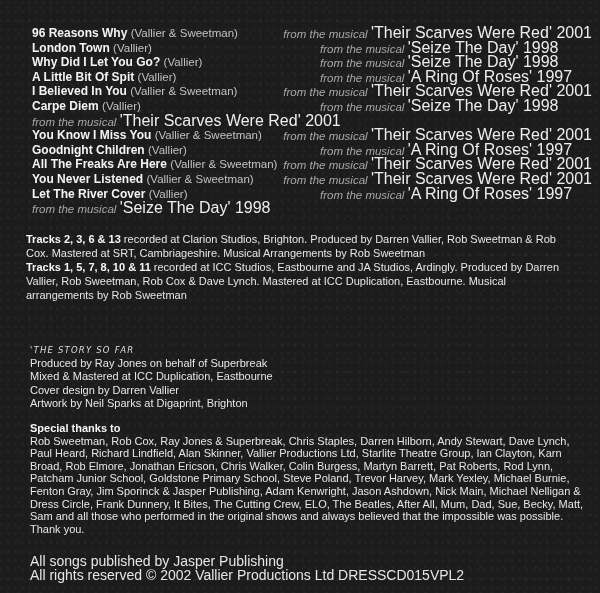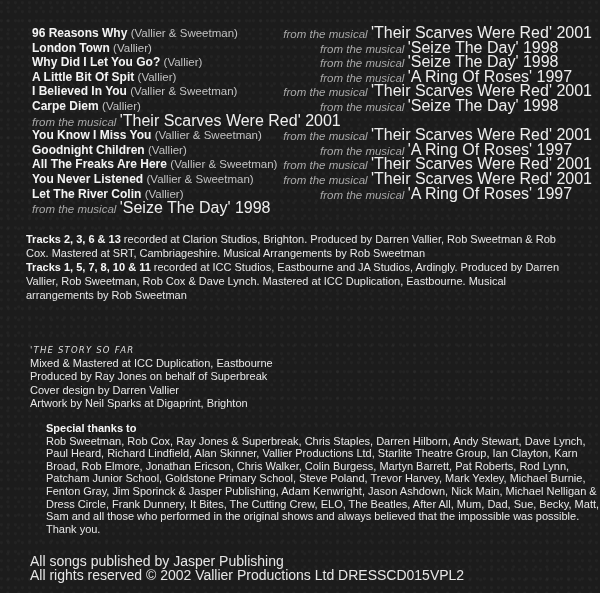--- a/index.html
+++ b/index.html
@@ -19,21 +19,21 @@
     .track { display: flex; height: 14.6px; line-height: 14.6px; font-size: 12px; white-space: nowrap; }
     .track-left { width: 288px; }
     .title { font-weight: bold; color: #f4f4f4; }
     .writer { color: #c2c2c2; font-size: 11.5px; }
     .from { color: #a8a8a8; font-style: italic; font-size: 11.5px; text-align: center; }
     .musical { color: #eeeeee; font-size: 16px; }
     .recording { position: absolute; left: 26px; top: 232px; width: 540px; font-size: 11px; line-height: 14px; color: #e6e6e6; }
     .recording b { color: #f6f6f6; }
     .story { position: absolute; left: 30px; top: 344px; width: 340px; font-size: 11px; line-height: 13.2px; color: #e6e6e6; }
     .story-title { font-style: italic; font-size: 8.5px; letter-spacing: 1.2px; text-transform: uppercase; color: #dcdcdc; font-family: "DejaVu Sans", sans-serif; }
-    .thanks { position: absolute; left: 30px; top: 422px; width: 555px; font-size: 11px; line-height: 12.6px; color: #e6e6e6; margin-left: 16px; }
+    .thanks { position: absolute; left: 30px; top: 422px; width: 555px; font-size: 11px; line-height: 12.6px; color: #e6e6e6; }
     .thanks-title { font-weight: bold; color: #f6f6f6; }
     .footer { position: absolute; left: 30px; top: 555px; width: 555px; font-size: 14px; line-height: 13.5px; color: #e6e6e6; }
   </style>
 </head>
 <body>
 
 <div class="page">
 
   <div class="tracklist">
     <div class="track">
@@ -73,37 +73,37 @@
       </div>
     <div class="track">
         <span class="track-left"><span class="title">All The Freaks Are Here</span> <span class="writer">(Vallier &amp; Sweetman)</span></span>
         <span><span class="from">from the musical</span> <span class="musical">'Their Scarves Were Red' 2001</span></span>
       </div>
     <div class="track">
         <span class="track-left"><span class="title">You Never Listened</span> <span class="writer">(Vallier &amp; Sweetman)</span></span>
         <span><span class="from">from the musical</span> <span class="musical">'Their Scarves Were Red' 2001</span></span>
       </div>
     <div class="track">
-        <span class="track-left"><span class="title">Let The River Colin</span> <span class="writer">(Vallier)</span></span>
+        <span class="track-left"><span class="title">Let The River Cover</span> <span class="writer">(Vallier)</span></span>
         <span><span class="from">from the musical</span> <span class="musical">'A Ring Of Roses' 1997</span></span>
       </div>
     <div class="track">
         <span><span class="from">from the musical</span> <span class="musical">'Seize The Day' 1998</span></span>
       </div>
   </div>
 
   <div class="recording">
     <div><b>Tracks 2, 3, 6 &amp; 13</b><span> recorded at Clarion Studios, Brighton. Produced by Darren Vallier, Rob Sweetman &amp; Rob Cox. Mastered at SRT, Cambriageshire. Musical Arrangements by Rob Sweetman</span></div>
     <div><b>Tracks 1, 5, 7, 8, 10 &amp; 11</b><span> recorded at ICC Studios, Eastbourne and JA Studios, Ardingly. Produced by Darren Vallier, Rob Sweetman, Rob Cox &amp; Dave Lynch. Mastered at ICC Duplication, Eastbourne. Musical arrangements by Rob Sweetman</span></div>
   </div>
 
   <div class="story">
     <div class="story-title">'The Story So Far</div>
+    <div>Produced by Ray Jones on behalf of Superbreak</div>
     <div>Mixed &amp; Mastered at ICC Duplication, Eastbourne</div>
-    <div>Produced by Ray Jones on behalf of Superbreak</div>
     <div>Cover design by Darren Vallier</div>
     <div>Artwork by Neil Sparks at Digaprint, Brighton</div>
   </div>
 
   <div class="thanks">
     <div class="thanks-title">Special thanks to</div>
     <div>Rob Sweetman, Rob Cox, Ray Jones &amp; Superbreak, Chris Staples, Darren Hilborn, Andy Stewart, Dave Lynch, Paul Heard, Richard Lindfield, Alan Skinner, Vallier Productions Ltd, Starlite Theatre Group, Ian Clayton, Karn Broad, Rob Elmore, Jonathan Ericson, Chris Walker, Colin Burgess, Martyn Barrett, Pat Roberts, Rod Lynn, Patcham Junior School, Goldstone Primary School, Steve Poland, Trevor Harvey, Mark Yexley, Michael Burnie, Fenton Gray, Jim Sporinck &amp; Jasper Publishing, Adam Kenwright, Jason Ashdown, Nick Main, Michael Nelligan &amp; Dress Circle, Frank Dunnery, It Bites, The Cutting Crew, ELO, The Beatles, After All, Mum, Dad, Sue, Becky, Matt, Sam and all those who performed in the original shows and always believed that the impossible was possible. Thank you.</div>
   </div>
 
   <div class="footer">

